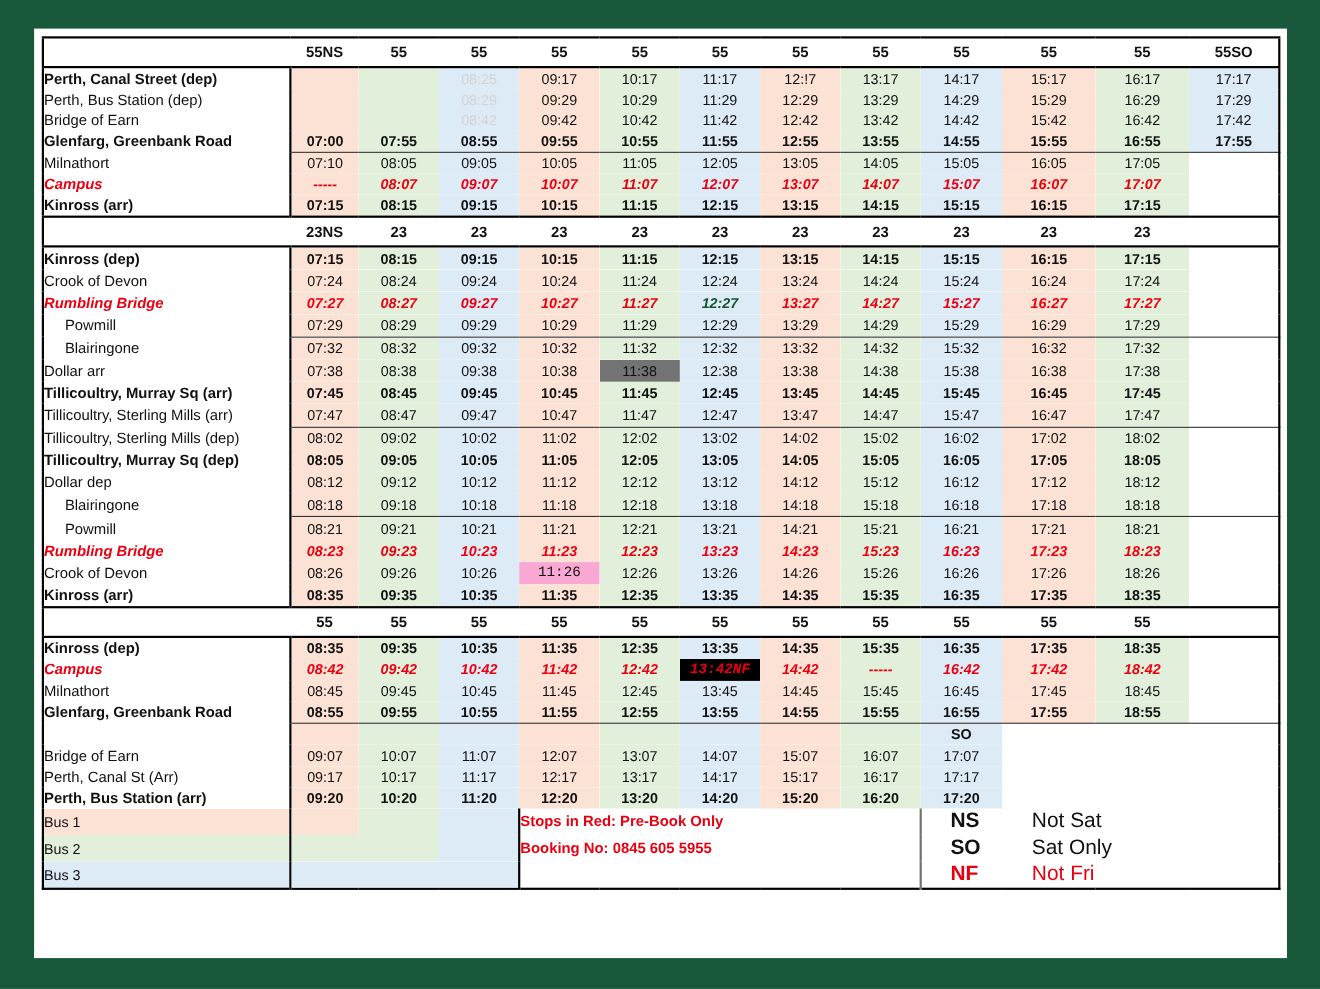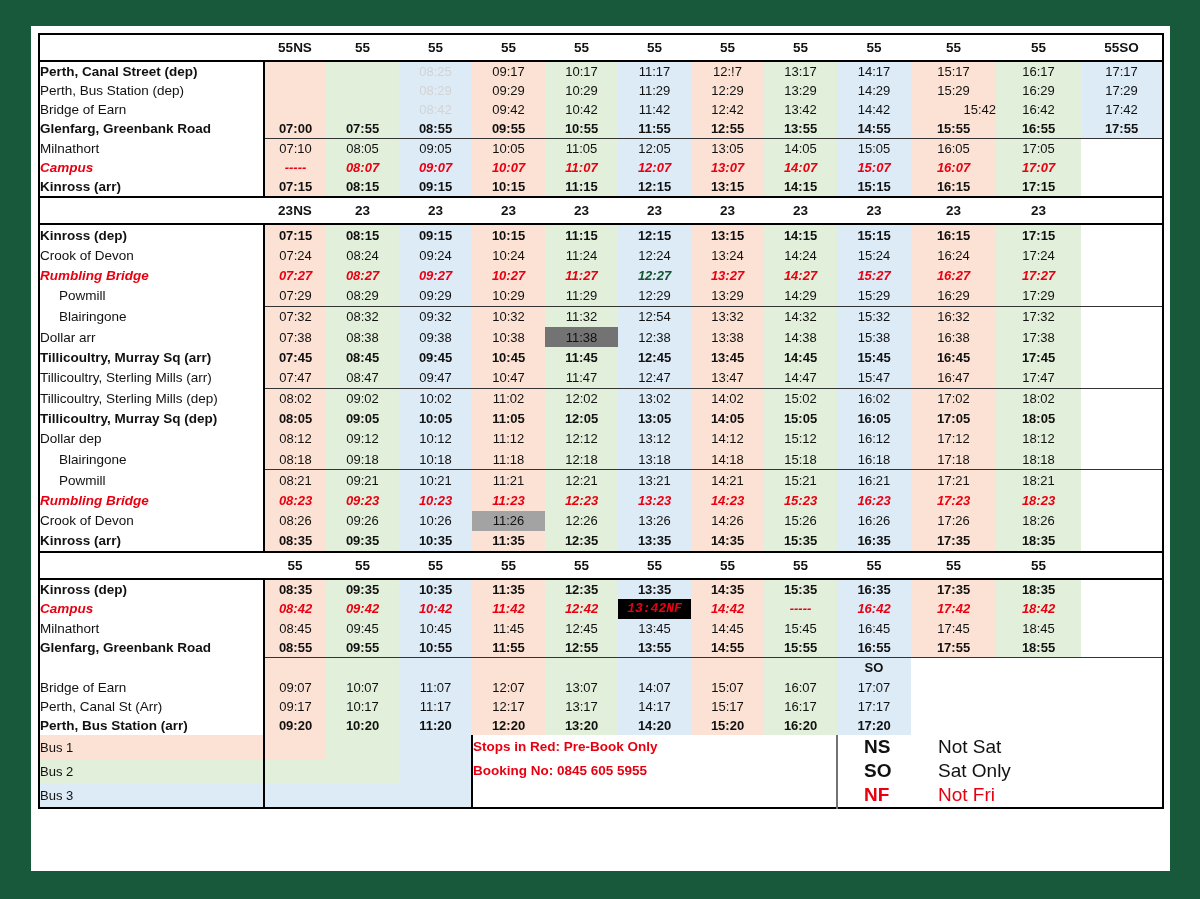--- a/index.html
+++ b/index.html
@@ -112,21 +112,21 @@
             <td class="stop normal">Bridge of Earn</td>
             <td class="time normal" style="background: rgb(252, 226, 212);"></td>
             <td class="time normal" style="background: rgb(226, 239, 218);"></td>
             <td class="time faded" style="background: rgb(221, 235, 247);">08:42</td>
             <td class="time normal" style="background: rgb(252, 226, 212);">09:42</td>
             <td class="time normal" style="background: rgb(226, 239, 218);">10:42</td>
             <td class="time normal" style="background: rgb(221, 235, 247);">11:42</td>
             <td class="time normal" style="background: rgb(252, 226, 212);">12:42</td>
             <td class="time normal" style="background: rgb(226, 239, 218);">13:42</td>
             <td class="time normal" style="background: rgb(221, 235, 247);">14:42</td>
-            <td class="time normal" style="background: rgb(252, 226, 212); text-align: right;">15:42</td>
+            <td class="time normal" style="background: rgb(252, 226, 212);">15:42</td>
             <td class="time normal" style="background: rgb(226, 239, 218);">16:42</td>
             <td class="time normal" style="background: rgb(221, 235, 247);">17:42</td>
           </tr>
           <tr class="s1 div">
             <td class="stop bold">Glenfarg, Greenbank Road</td>
             <td class="time bold" style="background: rgb(252, 226, 212);">07:00</td>
             <td class="time bold" style="background: rgb(226, 239, 218);">07:55</td>
             <td class="time bold" style="background: rgb(221, 235, 247);">08:55</td>
             <td class="time bold" style="background: rgb(252, 226, 212);">09:55</td>
             <td class="time bold" style="background: rgb(226, 239, 218);">10:55</td>
@@ -258,21 +258,21 @@
             <td class="time normal" style="background: rgb(226, 239, 218);">17:29</td>
             <td class="time"></td>
           </tr>
           <tr class="s2">
             <td class="stop indent">Blairingone</td>
             <td class="time normal" style="background: rgb(252, 226, 212);">07:32</td>
             <td class="time normal" style="background: rgb(226, 239, 218);">08:32</td>
             <td class="time normal" style="background: rgb(221, 235, 247);">09:32</td>
             <td class="time normal" style="background: rgb(252, 226, 212);">10:32</td>
             <td class="time normal" style="background: rgb(226, 239, 218);">11:32</td>
-            <td class="time normal" style="background: rgb(221, 235, 247);">12:54</td>
+            <td class="time normal" style="background: rgb(221, 235, 247);">12:32</td>
             <td class="time normal" style="background: rgb(252, 226, 212);">13:32</td>
             <td class="time normal" style="background: rgb(226, 239, 218);">14:32</td>
             <td class="time normal" style="background: rgb(221, 235, 247);">15:32</td>
             <td class="time normal" style="background: rgb(252, 226, 212);">16:32</td>
             <td class="time normal" style="background: rgb(226, 239, 218);">17:32</td>
             <td class="time"></td>
           </tr>
           <tr class="s2">
             <td class="stop normal">Dollar arr</td>
             <td class="time normal" style="background: rgb(252, 226, 212);">07:38</td>
@@ -406,21 +406,21 @@
             <td class="time red" style="background: rgb(221, 235, 247); color: rgb(232, 0, 17);">16:23</td>
             <td class="time red" style="background: rgb(252, 226, 212); color: rgb(232, 0, 17);">17:23</td>
             <td class="time red" style="background: rgb(226, 239, 218); color: rgb(232, 0, 17);">18:23</td>
             <td class="time"></td>
           </tr>
           <tr class="s2">
             <td class="stop normal">Crook of Devon</td>
             <td class="time normal" style="background: rgb(252, 226, 212);">08:26</td>
             <td class="time normal" style="background: rgb(226, 239, 218);">09:26</td>
             <td class="time normal" style="background: rgb(221, 235, 247);">10:26</td>
-            <td class="time normal" style="background: #a3a3a3;">11:26</td>
+            <td class="time normal" style="background: #f9a8d4; font-family: Liberation Mono, monospace;">11:26</td>
             <td class="time normal" style="background: rgb(226, 239, 218);">12:26</td>
             <td class="time normal" style="background: rgb(221, 235, 247);">13:26</td>
             <td class="time normal" style="background: rgb(252, 226, 212);">14:26</td>
             <td class="time normal" style="background: rgb(226, 239, 218);">15:26</td>
             <td class="time normal" style="background: rgb(221, 235, 247);">16:26</td>
             <td class="time normal" style="background: rgb(252, 226, 212);">17:26</td>
             <td class="time normal" style="background: rgb(226, 239, 218);">18:26</td>
             <td class="time"></td>
           </tr>
           <tr class="s2">

